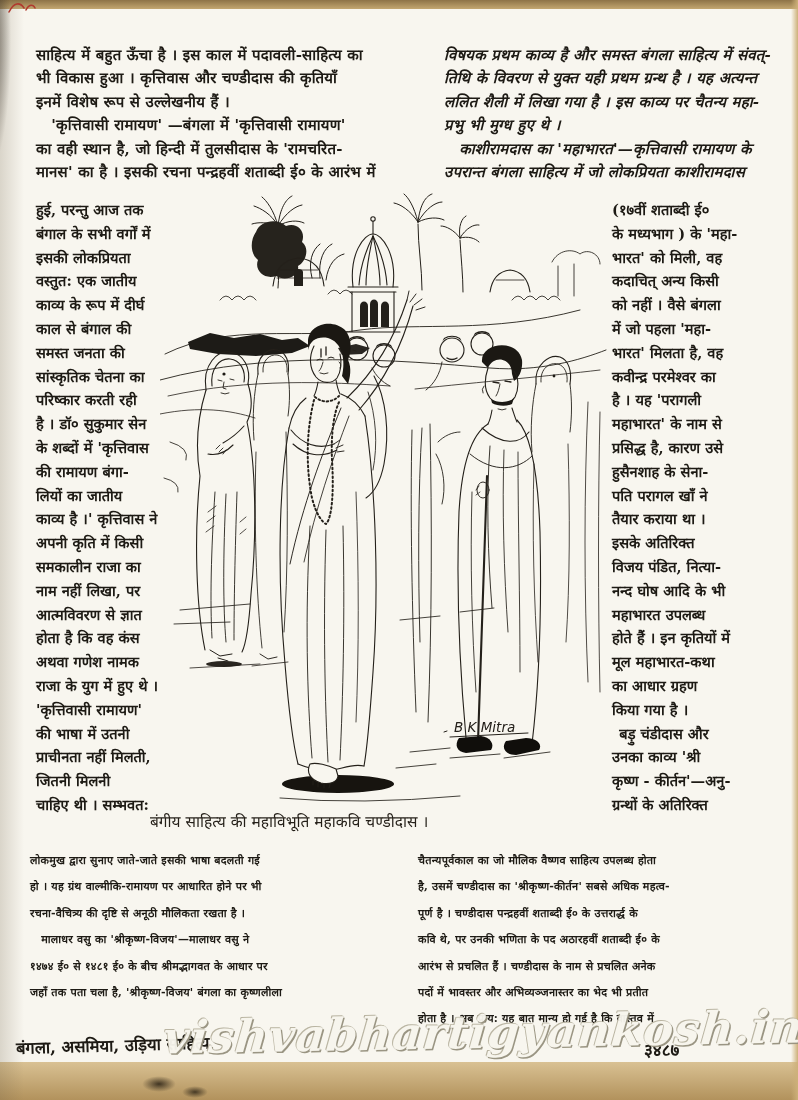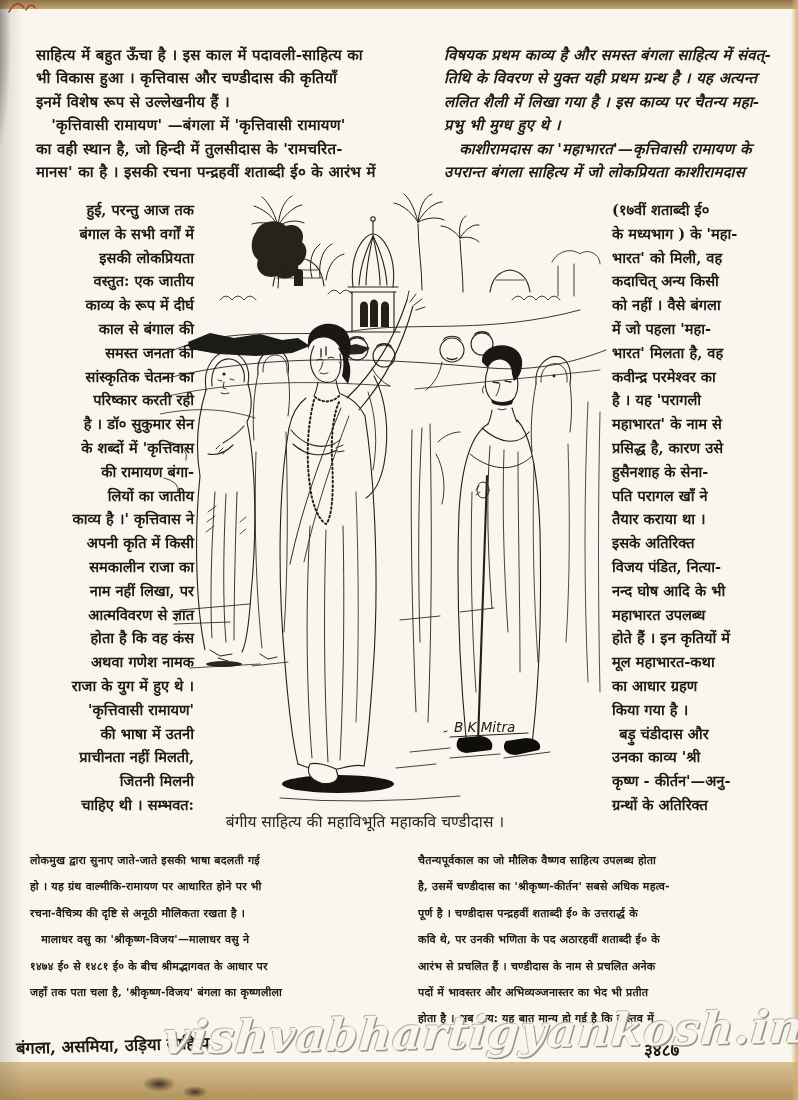--- a/index.html
+++ b/index.html
@@ -23,28 +23,28 @@
   #blotch2{left:182px;top:1086px;width:26px;height:12px;background:radial-gradient(rgba(50,40,25,.85),rgba(50,40,25,0) 70%);}
   #red-mark{left:6px;top:0px;width:30px;height:16px;}
   
   .tcol{position:absolute;}
   .line{white-space:nowrap; overflow:visible;}
   .wide .line{font-size:15px; line-height:23.4px; font-weight:600; letter-spacing:.2px;}
   .narrow .line{font-size:14.6px; line-height:23.8px; font-weight:600;}
   .bottom .line{font-size:11px; line-height:26.4px; font-weight:600; letter-spacing:.2px;}
   #col-top-left{left:36px; top:44px; width:372px;}
   #col-top-right{left:444px; top:44px; width:362px;font-style:italic;}
-  #col-mid-left{left:36px; top:198px; width:158px;text-align:right;}
+  #col-mid-left{left:36px; top:198px; width:158px;}
   #col-mid-right{left:612px; top:198px; width:172px;}
   #col-bottom-left{left:30px; top:848px; width:378px;}
   #col-bottom-right{left:418px; top:848px; width:364px;}
   
   #figure-wrap{position:absolute; left:160px; top:192px; width:448px; height:614px;}
   #caption{
-    position:absolute; left:150px; top:810px; width:430px; text-align:center;
+    position:absolute; left:150px; top:810px; width:430px; text-align:left;
     font-size:15.5px; font-weight:500; color:#241f18;
   }
   
   #running-title{
     position:absolute; left:16px; top:1036px; font-size:16.5px; font-weight:600;
     transform:rotate(-1.6deg); transform-origin:left center;
   }
   #page-number{position:absolute; left:644px; top:1038px; font-size:17px; font-weight:600;}
   
   #watermark{

